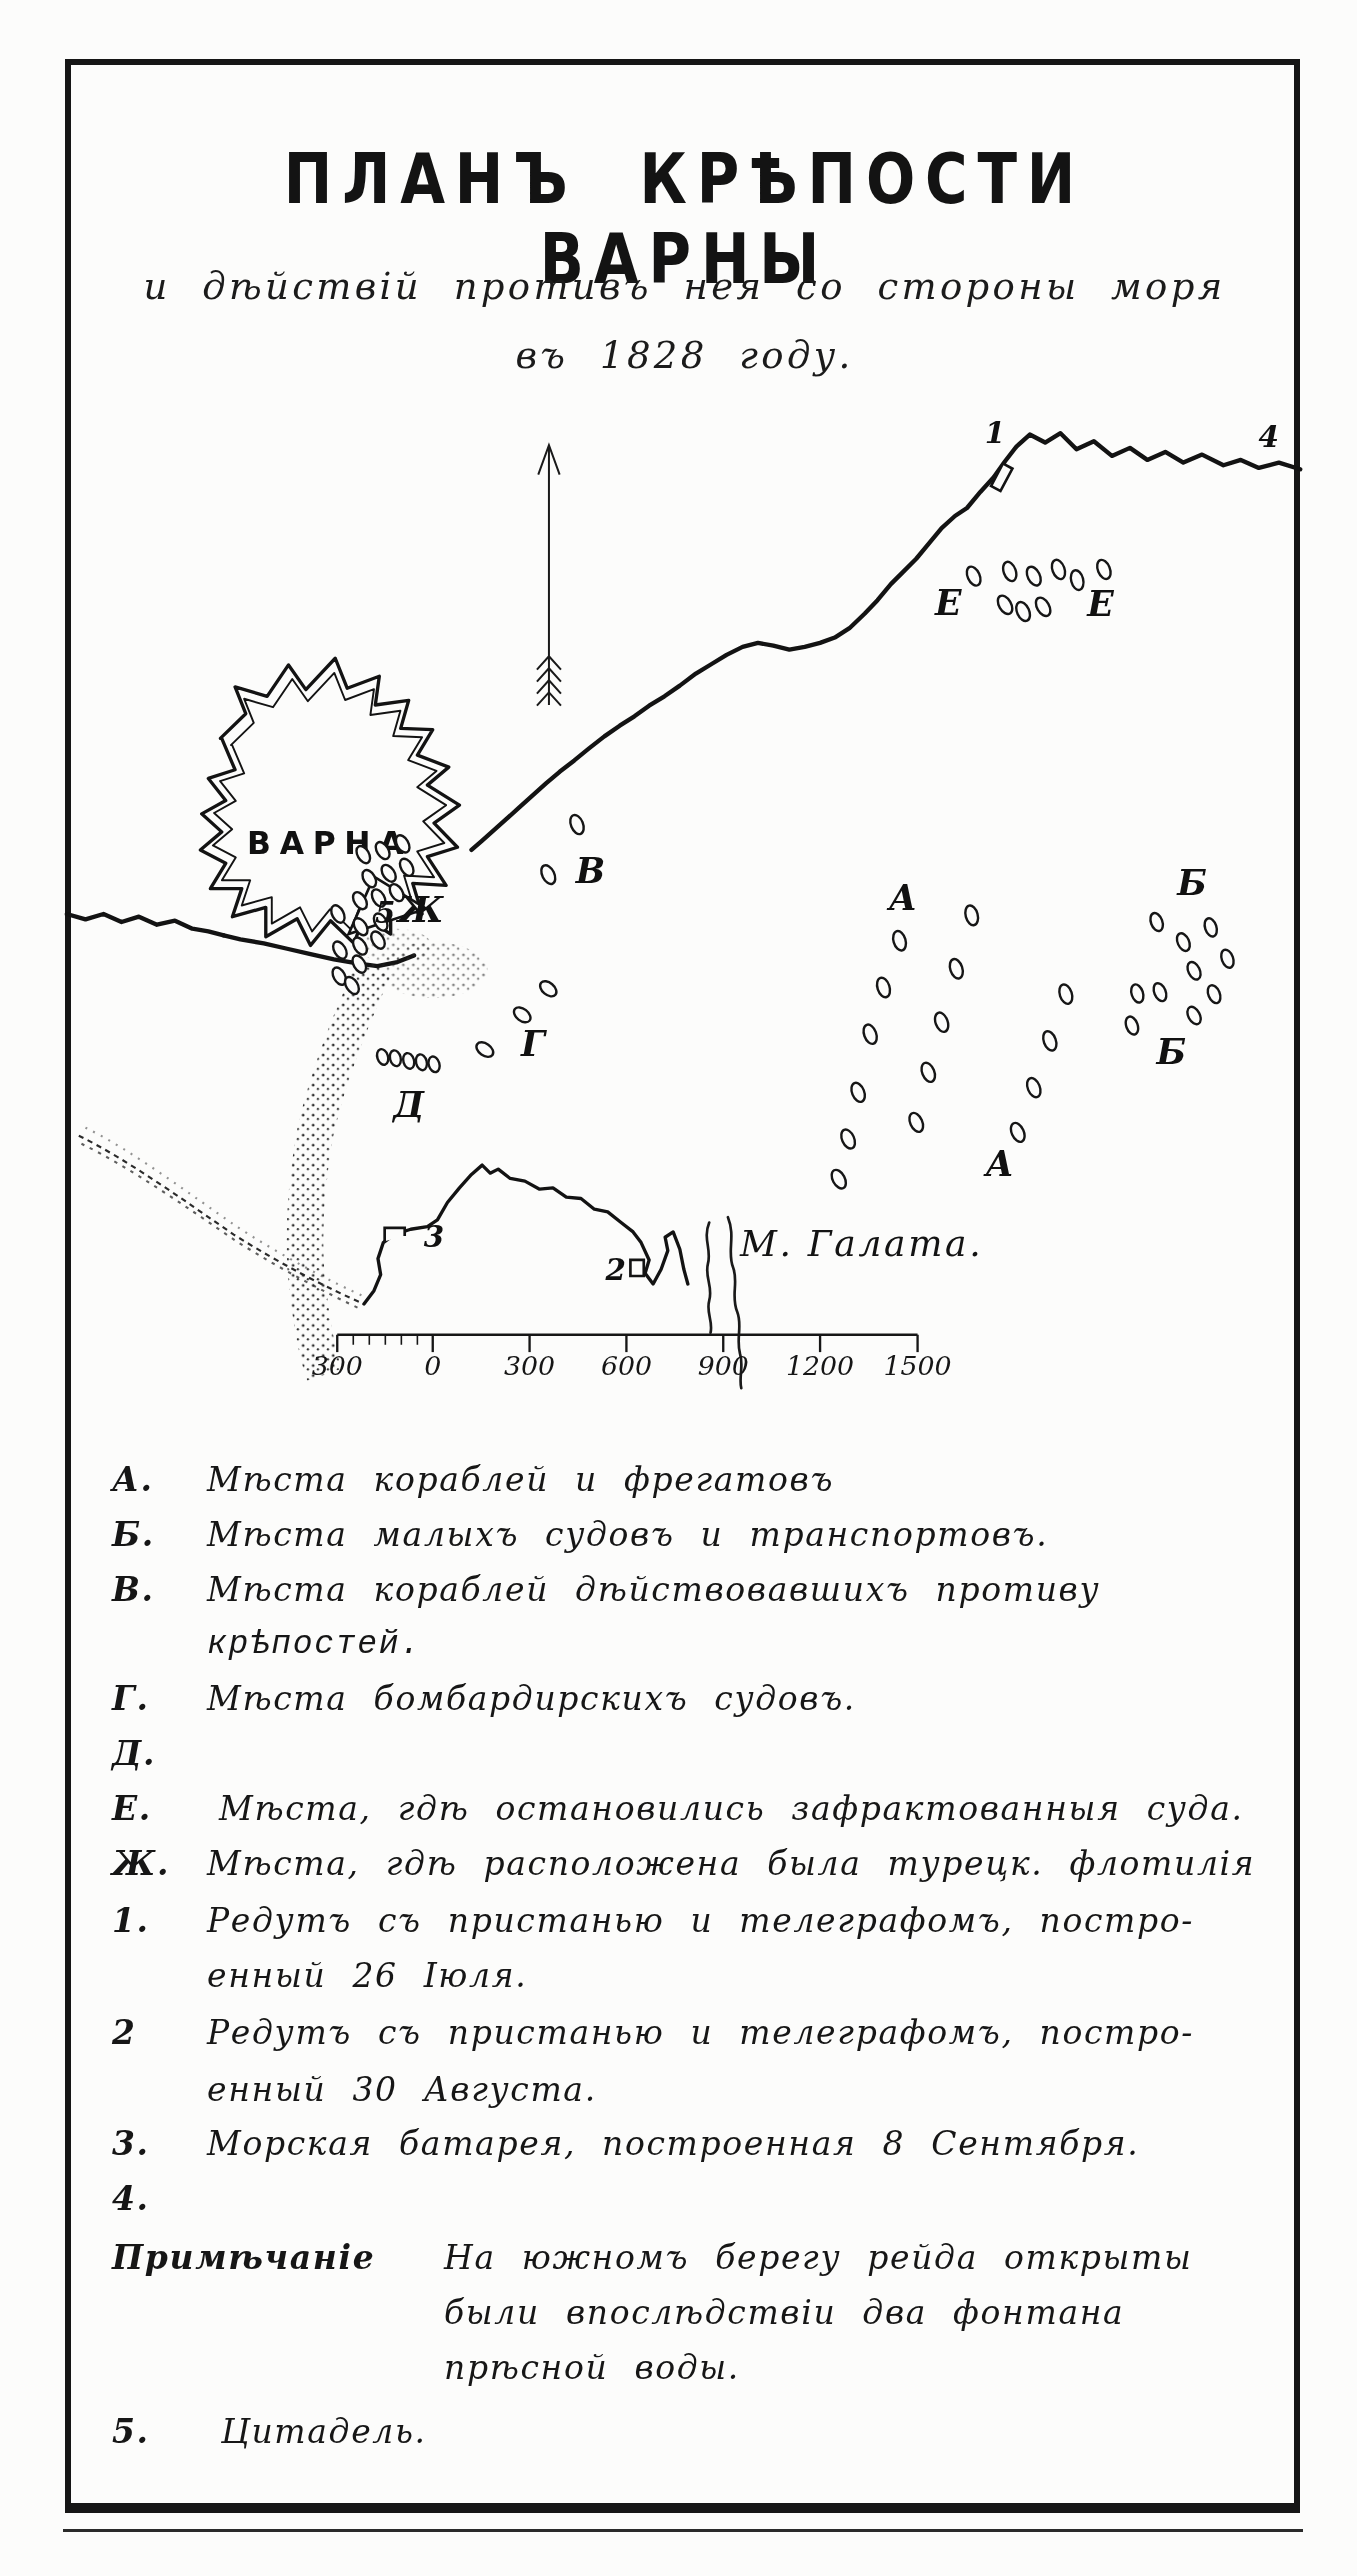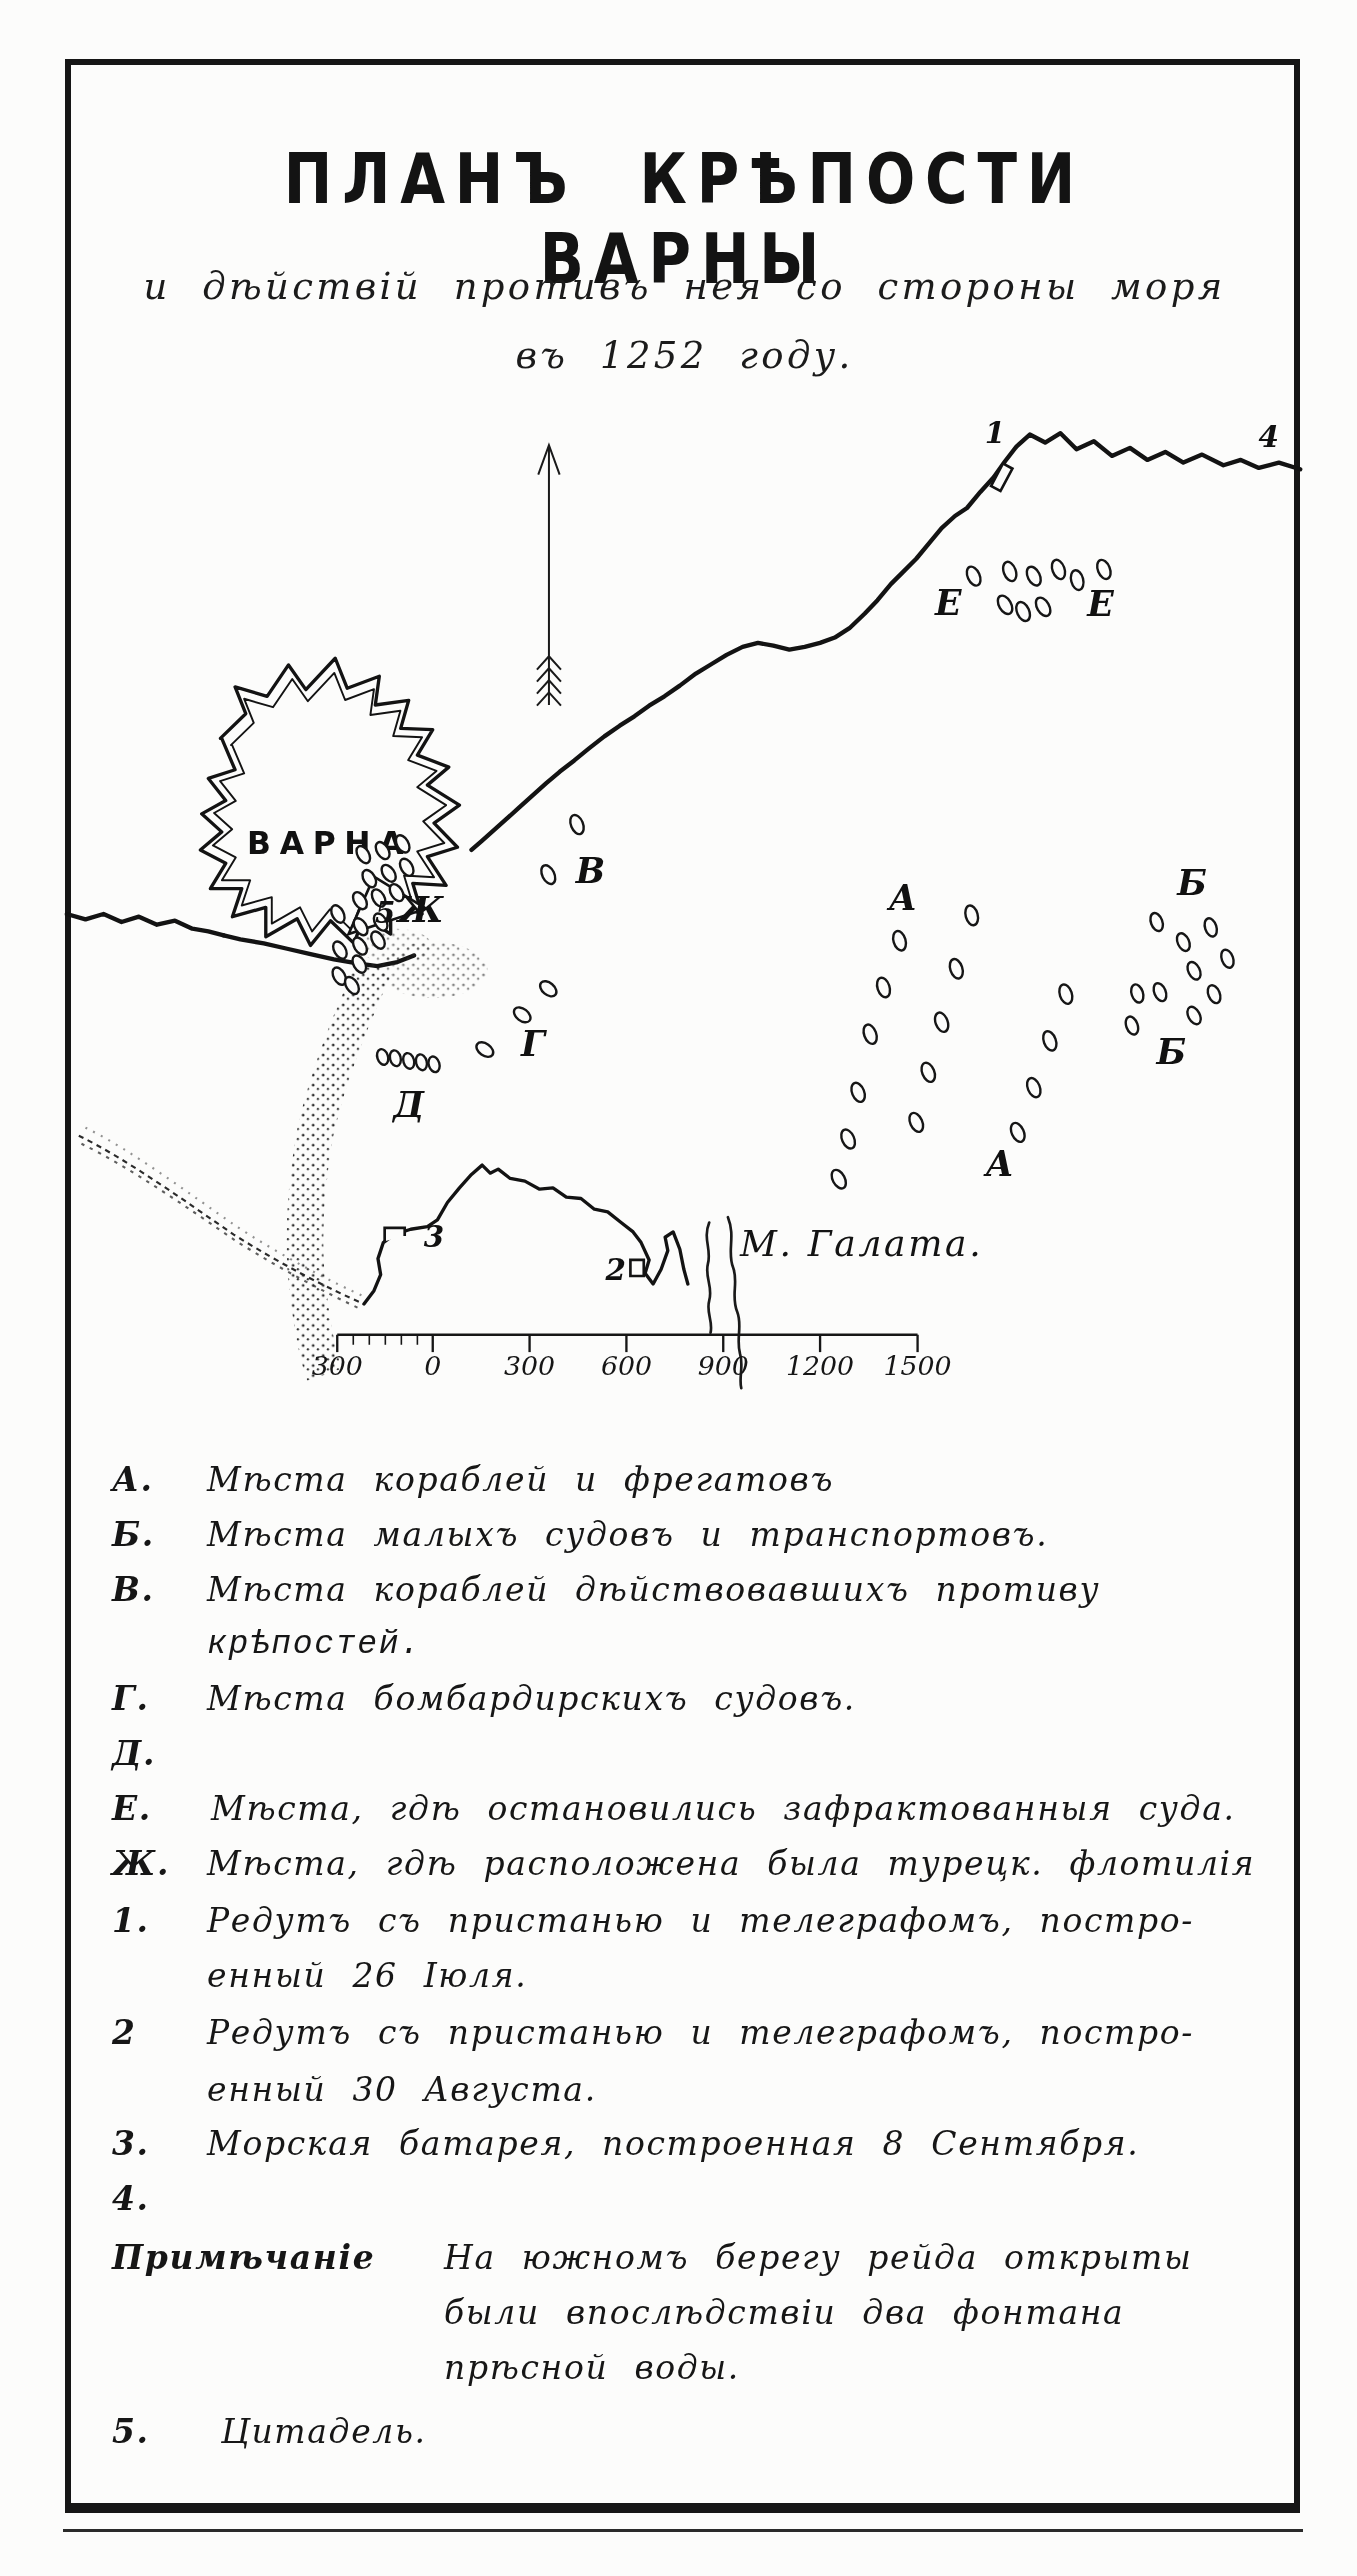--- a/index.html
+++ b/index.html
@@ -38,21 +38,21 @@
   .ltxt{position:absolute;white-space:nowrap;}
 </style>
 </head>
 <body>
 
 <div id="frame" class="abs"></div>
 <div id="bottom-rule"></div>
 
 <div id="title" class="abs">ПЛАНЪ КРѢПОСТИ ВАРНЫ</div>
 <div id="subtitle1" class="abs sub">и дѣйствій противъ нея со стороны моря</div>
-<div id="subtitle2" class="abs sub">въ 1252 году.</div>
+<div id="subtitle2" class="abs sub">въ 1828 году.</div>
 
 <svg id="map-svg" width="1357" height="2576" viewBox="0 0 2032 3856">
   <defs>
     <pattern id="dotpat" width="15" height="15" patternUnits="userSpaceOnUse">
       <circle cx="4" cy="4" r="2.1" fill="#222"></circle>
       <circle cx="11" cy="10" r="1.7" fill="#222"></circle>
     </pattern>
   </defs>
 
   <polyline class="coast" points="
@@ -247,21 +247,21 @@
     </div>
     <div class="lrow" style="top: 1671px;">
       <span class="lkey">Г.</span>
       <span class="ltxt" style="left: 140px;">Мѣста бомбардирскихъ судовъ.</span>
     </div>
     <div class="lrow" style="top: 1726px;">
       <span class="lkey">Д.</span>
     </div>
     <div class="lrow" style="top: 1781px;">
       <span class="lkey">Е.</span>
-      <span class="ltxt" style="left: 144px;">Мѣста, гдѣ остановились зафрактованныя суда.</span>
+      <span class="ltxt" style="left: 152px;">Мѣста, гдѣ остановились зафрактованныя суда.</span>
     </div>
     <div class="lrow" style="top: 1836px;">
       <span class="lkey">Ж.</span>
       <span class="ltxt" style="left: 140px;">Мѣста, гдѣ расположена была турецк. флотилія</span>
     </div>
     <div class="lrow" style="top: 1893px;">
       <span class="lkey">1.</span>
       <span class="ltxt" style="left: 140px;">Редутъ съ пристанью и телеграфомъ, постро-</span>
     </div>
     <div class="lrow" style="top: 1948px;">

